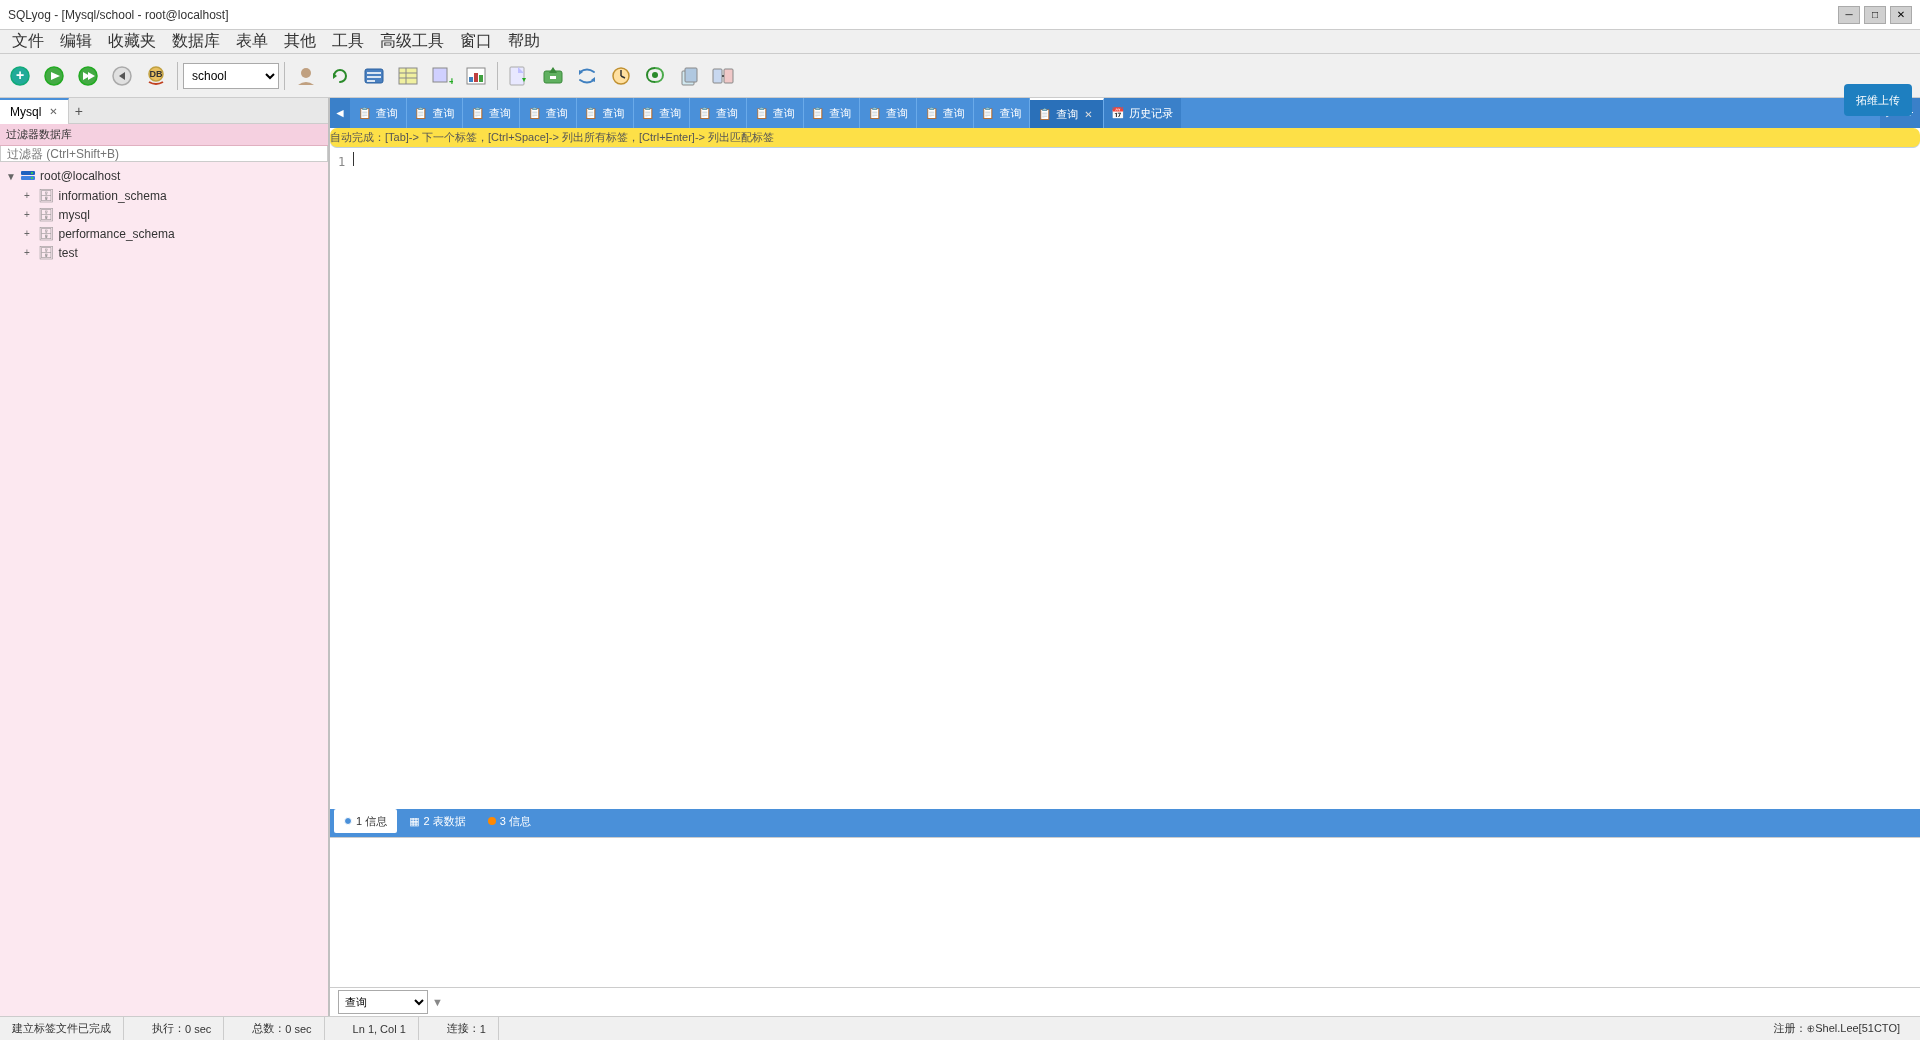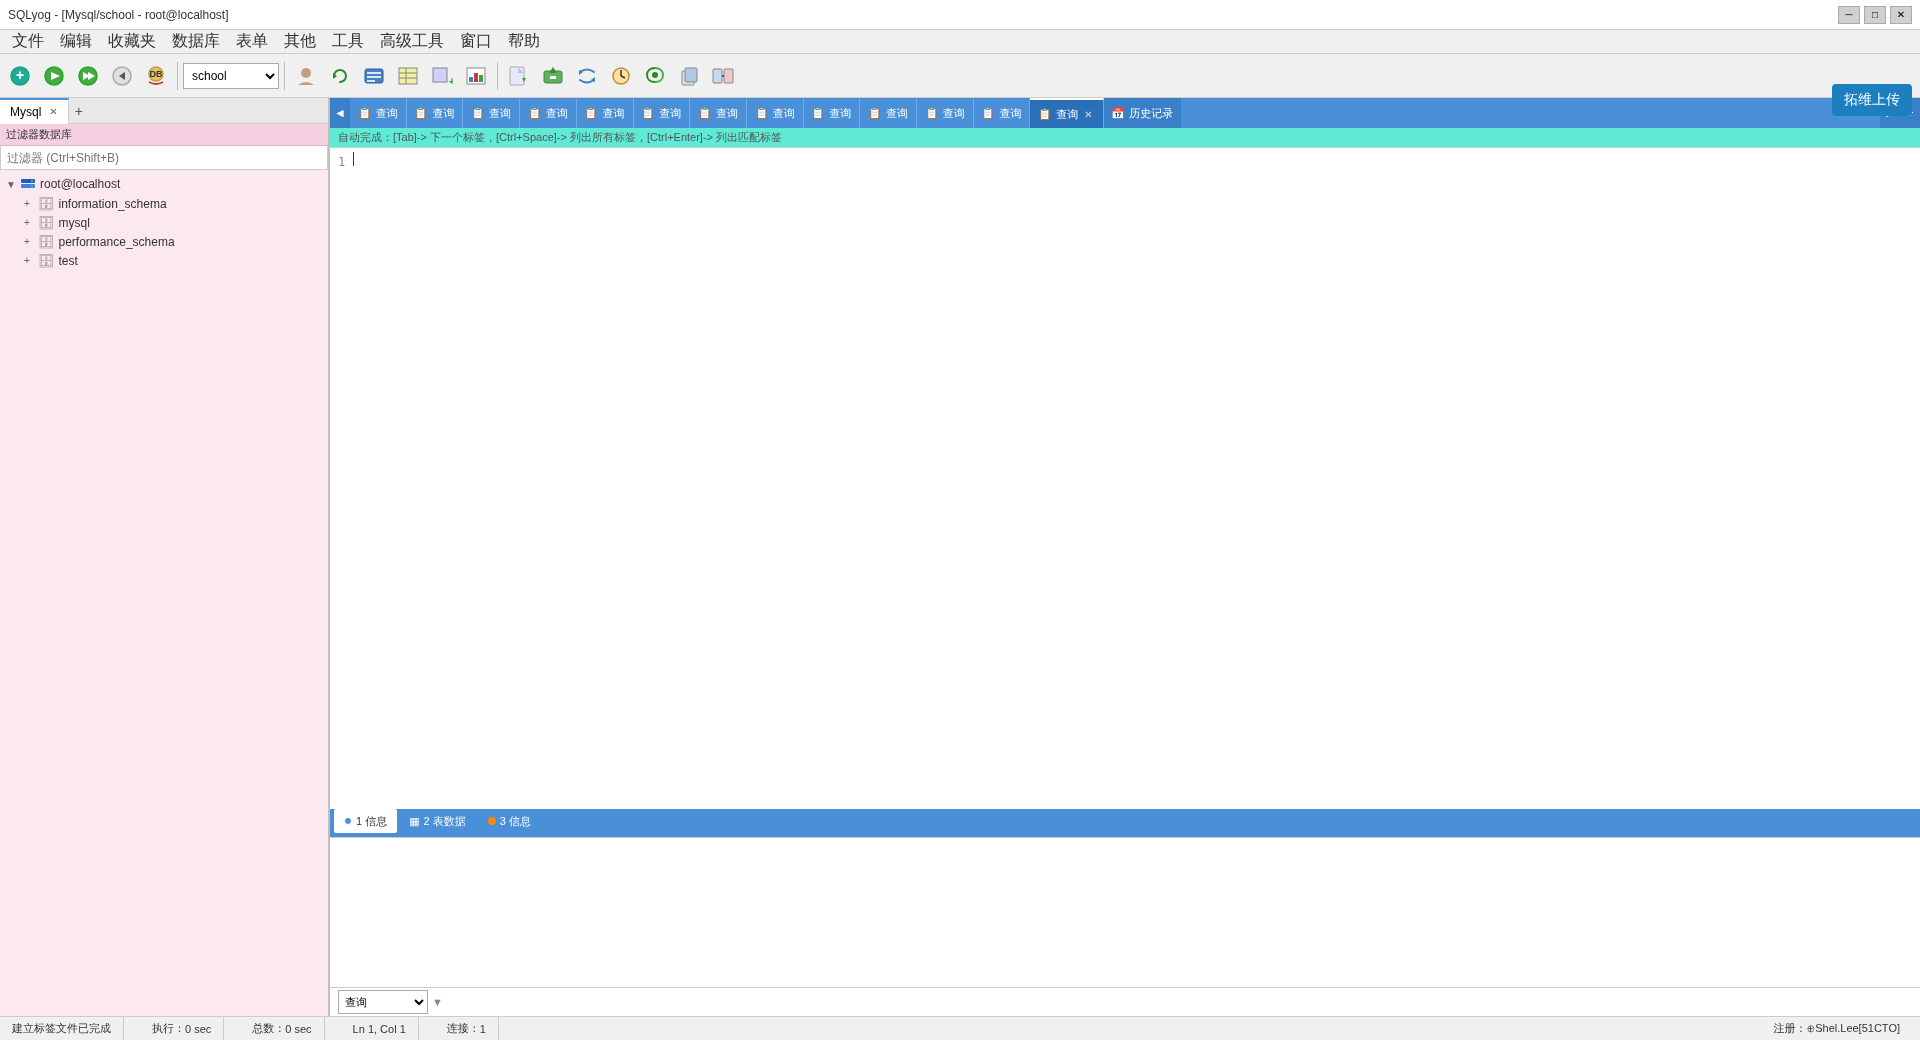--- a/index.html
+++ b/index.html
@@ -75,21 +75,21 @@
     #upload-btn {
       position: absolute;
       top: 30px;
       right: 8px;
       height: 32px;
       background: #1e7fc0;
       color: white;
       border: none;
       border-radius: 4px;
       padding: 0 12px;
-      font-size: 14px;
+      font-size: 11px;
       cursor: pointer;
       display: flex;
       align-items: center;
       gap: 4px;
     }
 
     
     #main {
       display: flex;
       height: calc(1040px - 30px - 24px - 44px - 24px);
@@ -133,21 +133,21 @@
     }
     #sidebar-filter-label {
       padding: 3px 6px;
       font-size: 11px;
       color: #333;
       background: #f5d0e0;
       border-bottom: 1px solid #e0b0c0;
     }
     #sidebar-filter-input {
       width: 100%;
-      height: 24px;
+      height: 16px;
       border: 1px solid #ccc;
       border-top: none;
       padding: 0 6px;
       font-size: 12px;
       background: white;
       outline: none;
     }
     #db-tree {
       flex: 1;
       overflow-y: auto;
@@ -238,25 +238,26 @@
       color: white;
       font-size: 11px;
       cursor: pointer;
       gap: 4px;
       white-space: nowrap;
       flex-shrink: 0;
     }
 
     
     #autocomplete-hint {
-      background: #5eead4;
-      padding: 2px 8px;
+      background: #fde047;
+      padding: 2px 0;
       font-size: 11px;
       color: #555;
       border-bottom: 1px solid #c0d0e0;
+      border-radius: 7px;
     }
 
     
     #query-editor {
       flex: 1;
       background: white;
       padding: 4px 8px;
       font-family: Consolas, monospace;
       font-size: 13px;
       color: #333;

